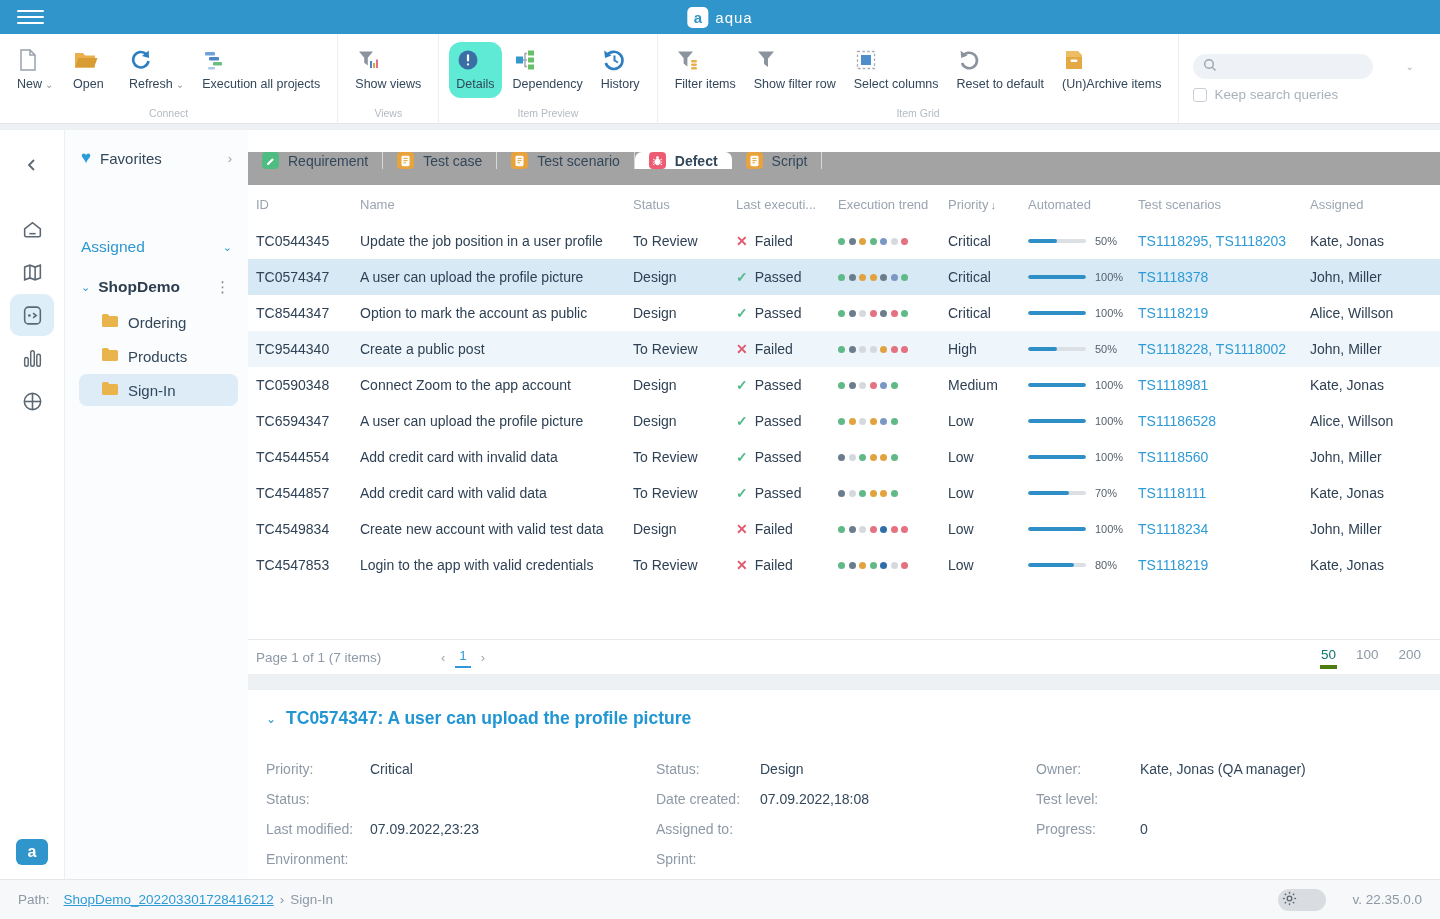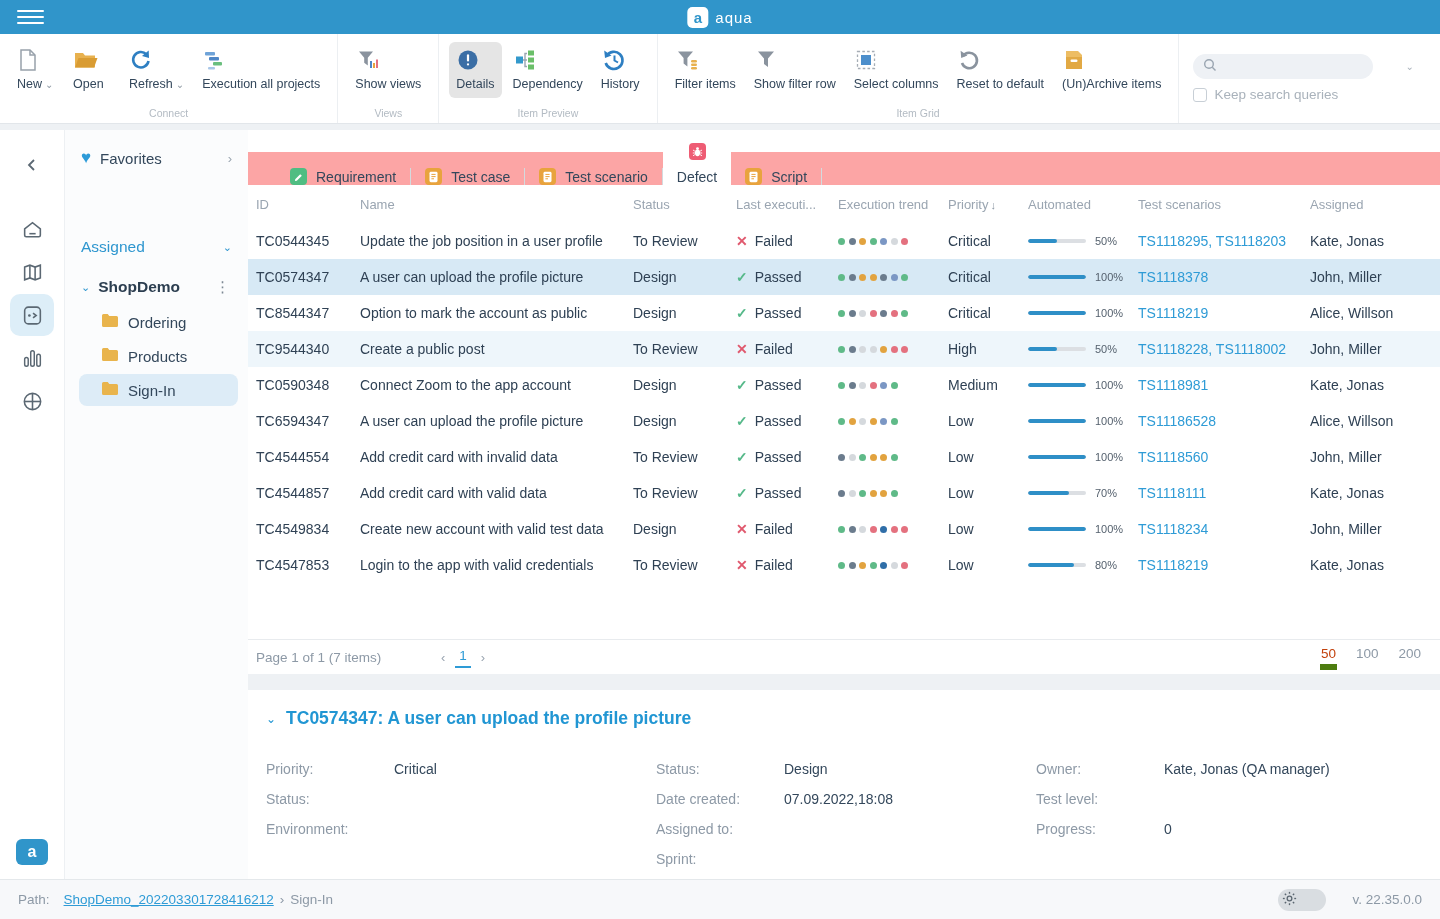--- a/index.html
+++ b/index.html
@@ -13,21 +13,21 @@
   .hamburger .bars span { display:block; height:2.5px; background:#fff; border-radius:2px; margin:3.5px 0; }
   .brand { position:absolute; left:50%; top:0; transform:translateX(-50%); height:34px; display:flex; align-items:center; gap:7px; }
   .brand-mark { width:21px; height:21px; background:#fff; border-radius:5px; color:#3095ca; font-weight:bold; font-size:15px; display:flex; align-items:center; justify-content:center; }
   .brand-name { color:#fff; font-size:15px; letter-spacing:1px; }
 
   
   .toolbar { height:90px; background:#fff; display:flex; align-items:stretch; border-bottom:1px solid #e2e6ea; }
   .tb-group { display:flex; flex-direction:column; justify-content:space-between; padding:8px 10px 3px; border-right:1px solid #eceff2; }
   .tb-buttons { display:flex; align-items:flex-start; gap:4px; }
   .tb-btn { display:flex; flex-direction:column; align-items:flex-start; gap:4px; padding:5px 7px; border-radius:6px; cursor:pointer; min-width:52px; }
-  .tb-btn.active { background:#e5e5e5; }
+  .tb-btn.active { background:#5eead4;border-radius:12px; }
   .tb-btn .ticon { height:26px; display:flex; align-items:center; justify-content:center; }
   .tb-btn .tlabel { font-size:12.5px; color:#33475b; text-align:center; line-height:1.25; white-space:pre-line; }
   .tb-btn .chev { color:#8e99a4; font-size:10px; margin-left:3px; }
   .tb-group-label { text-align:center; font-size:10.5px; color:#b3bbc3; padding:2px 0 1px; }
   .tb-search { border-right:none; justify-content:flex-start; gap:8px; padding-top:20px; padding-left:14px; }
   .search-box { width:180px; height:25px; background:#eef1f5; border-radius:13px; display:flex; align-items:center; padding:0 10px; gap:6px; }
   .search-box input { flex:1; border:none; background:transparent; outline:none; font-size:13px; color:#33475b; }
   .search-box .sel-chev { color:#a9b2bb; font-size:10px; }
   .keep-row { display:flex; align-items:center; gap:7px; color:#a9b2bb; font-size:13.5px; }
   .keep-row .cbox { width:14px; height:14px; border:1px solid #c8cfd6; border-radius:3px; background:#fff; }
@@ -53,23 +53,23 @@
   .tree-root .tname { font-size:15.5px; color:#2c3e50; font-weight:700; flex:1; }
   .kebab { color:#7d8894; font-size:15px; letter-spacing:0; padding:0 6px; cursor:pointer; }
   .tree-children { margin-top:6px; }
   .tree-item { display:flex; align-items:center; gap:9px; padding:7px 8px 7px 22px; border-radius:8px; cursor:pointer; font-size:15px; color:#33475b; margin-bottom:2px; }
   .tree-item.selected { background:#ddecf7; }
 
   .main { flex:1; display:flex; flex-direction:column; min-width:0; }
 
   
   .grid-panel { background:#fff; height:548px; display:flex; flex-direction:column; padding-top:22px; }
-  .tabstrip { height:33px; background:#fca5a5; display:flex; align-items:flex-end;padding-left:28px; }
+  .tabstrip { height:33px; background:#a3a3a3; display:flex; align-items:flex-start; }
   .tab { display:flex; align-items:center; gap:9px; padding:0 14px; cursor:pointer; border-right:1px solid #d3dade; font-size:14px; color:#33475b; }
-  .tab.active { background:#fff; border-radius:7px 7px 0 0; border-right:none; font-weight:400; position:relative;flex-direction:column; }
+  .tab.active { background:#fff; border-radius:7px 7px 0 0; border-right:none; font-weight:700; position:relative; }
   .tab-icon { width:17px; height:17px; border-radius:4px; display:flex; align-items:center; justify-content:center; flex:none; }
   .tabstrip-rest { flex:1; }
 
   .thead, .trow { display:grid; grid-template-columns:104px 273px 103px 102px 110px 80px 110px 172px 1fr; align-items:center; padding:0 16px 0 8px; }
   .thead { height:38px; color:#9aa5b1; font-size:13px; }
   .thead .hcell { padding-right:8px; white-space:nowrap; overflow:hidden; }
   .sort-arrow { font-size:11px; margin-left:2px; color:#8b97a3; }
   .tbody { }
   .trow { height:36px; font-size:14px; color:#2f4154; cursor:pointer; }
   .trow.selected { background:#d7e9f5; }
@@ -86,31 +86,31 @@
   .auto-label { font-size:11px; color:#55616e; }
   .ts-link { color:#2e9bd6; cursor:pointer; }
   .grid-filler { flex:1; }
 
   .pagination { height:35px; border-top:1px solid #e8ebee; display:flex; align-items:center; padding:0 18px 0 8px; color:#8d99a6; font-size:13.5px; }
   .pag-summary { width:175px; }
   .pag-arrow { color:#9aa5b1; padding:0 10px; cursor:pointer; font-size:13px; }
   .pag-page { color:#2e9bd6; border-bottom:2px solid #2e9bd6; padding:2px 4px 3px; cursor:pointer; }
   .pag-sizes { margin-left:auto; display:flex; gap:18px; }
   .pag-size { cursor:pointer; padding:2px 1px 3px; }
-  .pag-size.active { color:#c2410c; border-bottom:6px solid #4d7c0f; }
+  .pag-size.active { color:#0f766e; border-bottom:4px solid #4d7c0f; }
 
   .panel-gap { height:16px; }
 
   
   .detail-panel { background:#fff; flex:1; padding:18px 18px 0 18px; }
   .detail-title-row { display:flex; align-items:center; gap:10px; padding-left:0; cursor:pointer; }
   .detail-chev { color:#2196d3; font-size:12px; }
   .detail-title { color:#2196d3; font-size:17.5px; font-weight:700; }
   .detail-grid { display:grid; grid-template-columns:390px 380px 1fr; margin-top:30px; padding-left:0; }
-  .dfield { display:flex; margin-bottom:10px; line-height:20px;gap:24px; }
+  .dfield { display:flex; margin-bottom:10px; line-height:20px; }
   .dlabel { width:104px; color:#8d99a6; flex:none; font-size:14px; }
   .dvalue { color:#33475b; font-size:14px; }
 
   
   .footer { height:40px; background:#f7f8fa; border-top:1px solid #e4e8eb; display:flex; align-items:center; padding:0 18px; font-size:13.5px; color:#8d99a6; }
   .path-label { margin-right:14px; }
   .path-link { color:#2e9bd6; text-decoration:underline; cursor:pointer; }
   .path-rest { margin-left:6px; }
   .footer-right { margin-left:auto; display:flex; align-items:center; gap:26px; }
   .gear-pill { width:48px; height:22px; background:#d9dde1; border-radius:11px; display:flex; align-items:center; padding-left:3px; cursor:pointer; }
@@ -748,20 +748,24 @@
       </div>
       <div class="detail-grid" id="detail-grid">
           <div>
             <div class="dfield">
               <span class="dlabel">Priority:</span>
               <span class="dvalue">Critical</span>
             </div>
             <div class="dfield">
               <span class="dlabel">Status:</span>
               <span class="dvalue"></span>
+            </div>
+            <div class="dfield">
+              <span class="dlabel">Last modified:</span>
+              <span class="dvalue">07.09.2022,23:23</span>
             </div>
             <div class="dfield">
               <span class="dlabel">Environment:</span>
               <span class="dvalue"></span>
             </div>
           </div>
           <div>
             <div class="dfield">
               <span class="dlabel">Status:</span>
               <span class="dvalue">Design</span>

